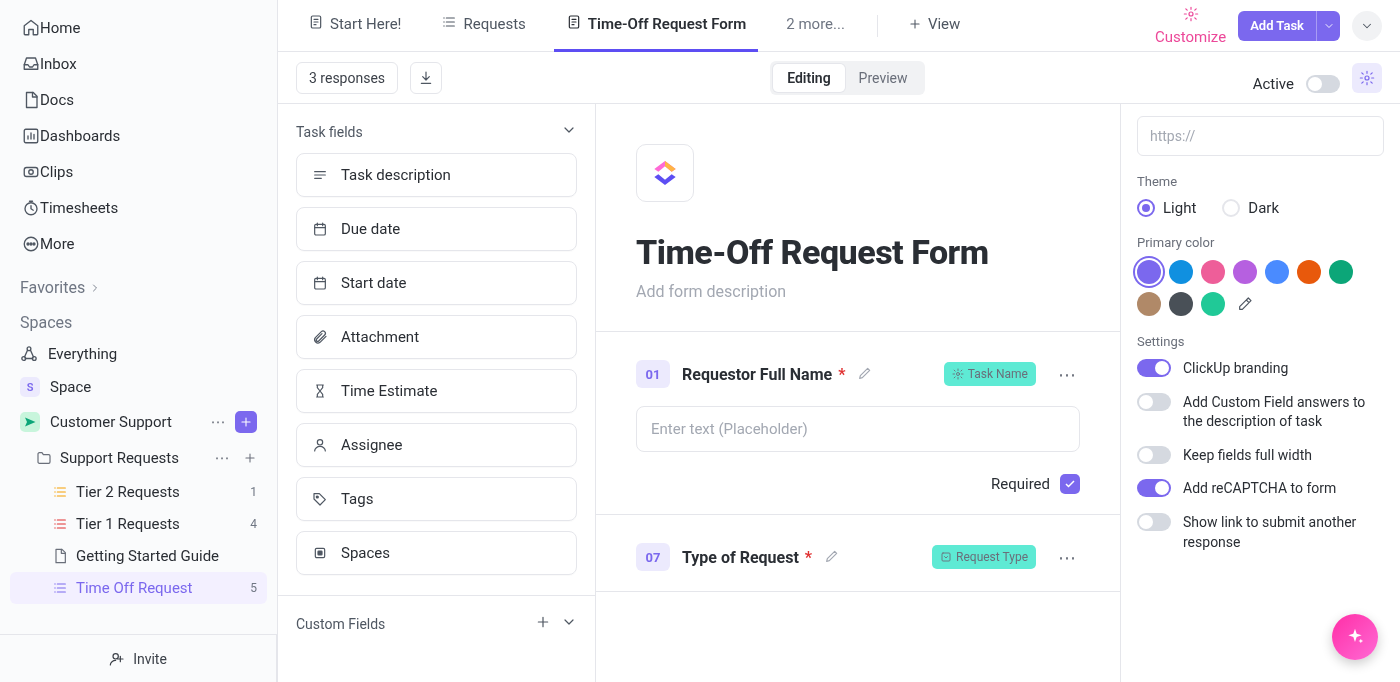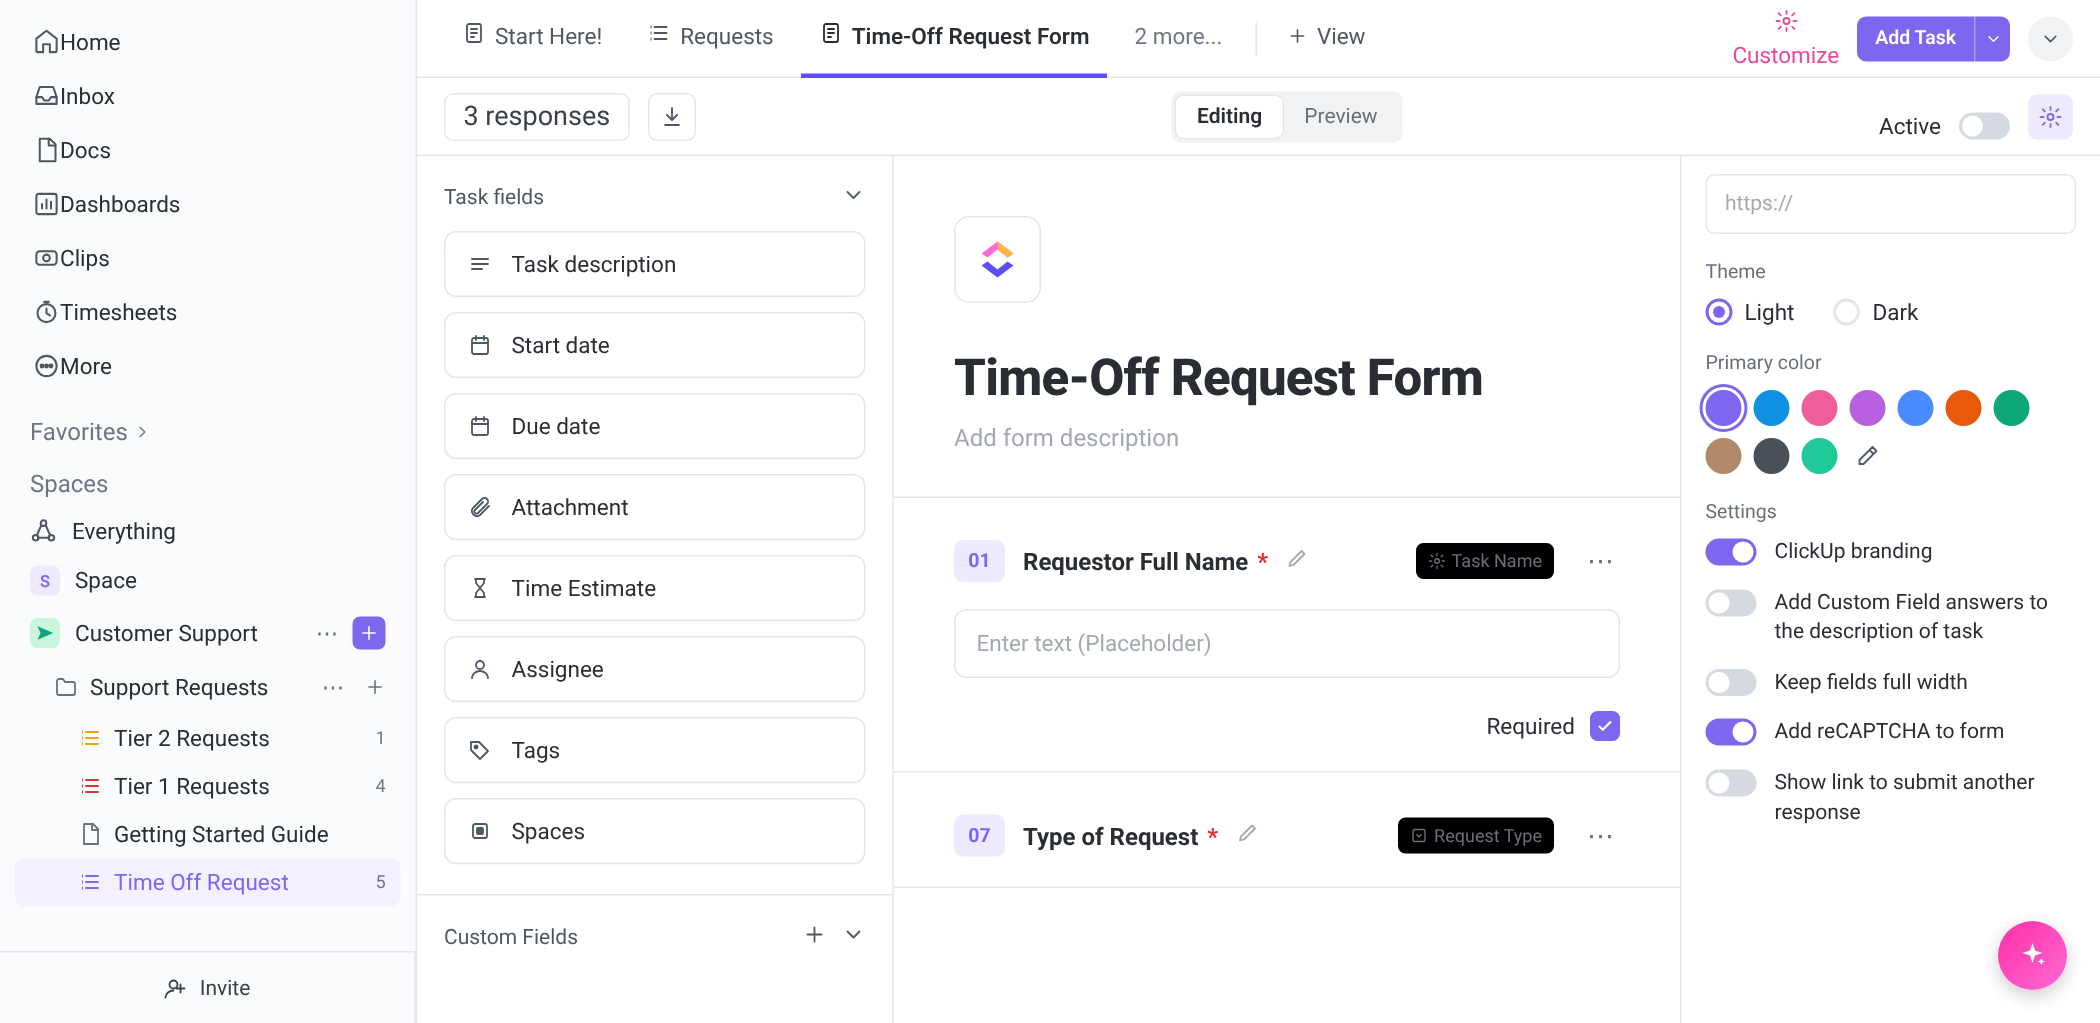--- a/index.html
+++ b/index.html
@@ -31,35 +31,35 @@
   .tree-item.depth2{padding-left:42px;}
   .tree-item.active{background:#f3f0ff;color:var(--accent);}
   .space-actions{margin-left:auto;display:flex;align-items:center;gap:6px;}
   .icon-btn-sm{width:22px;height:22px;border-radius:5px;display:flex;align-items:center;justify-content:center;cursor:pointer;color:#6a6f7a;}
   .icon-btn-sm.purple{background:var(--accent);color:#fff;}
   .sidebar-footer{margin-top:auto;border-top:1px solid var(--border);display:flex;height:48px;}
   .sidebar-footer .fbtn{flex:1;display:flex;align-items:center;justify-content:center;gap:8px;cursor:pointer;font-size:14px;color:#3c4149;}
   .sidebar-footer .sep{width:1px;background:var(--border);}
   
   .main{flex:1;display:flex;flex-direction:column;min-width:0;}
-  .topbar{display:flex;align-items:center;padding:2px 18px;height:52px;border-bottom:1px solid var(--border);gap:6px;}
+  .topbar{display:flex;align-items:center;padding:2px 18px;height:52px;border-bottom:1px solid var(--border);gap:16px;}
   .tab{display:flex;align-items:center;gap:6px;padding:0 12px;height:52px;border-bottom:3px solid transparent;cursor:pointer;color:#4f5762;font-size:15px;}
   .tab.active{border-bottom-color:var(--tab-active);color:var(--text);font-weight:600;}
   .tab-icon svg{width:16px;height:16px;stroke:currentColor;fill:none;stroke-width:1.8;}
   .tab-more{color:var(--text-muted);}
   .tab-divider{width:1px;height:22px;background:var(--border);margin:0 4px;}
   .topbar-right{margin-left:auto;display:flex;align-items:center;gap:12px;}
   .topbar-plain{display:flex;align-items:center;gap:6px;cursor:pointer;color:#ec4899;font-size:15px;flex-direction:column;}
   .add-task-btn{background:var(--accent);color:#fff;border-radius:6px;display:flex;align-items:center;height:30px;font-size:13px;font-weight:600;cursor:pointer;}
   .add-task-btn .main-part{padding:0 12px;display:flex;align-items:center;height:100%;}
   .add-task-btn .caret{width:24px;height:100%;display:flex;align-items:center;justify-content:center;border-left:1px solid rgba(255,255,255,.35);}
   .round-btn{width:30px;height:30px;border-radius:50%;background:#f1f2f4;display:flex;align-items:center;justify-content:center;cursor:pointer;color:#4f5762;}
   
   .secbar{height:52px;border-bottom:1px solid var(--border);display:flex;align-items:center;padding:0 18px;gap:12px;}
-  .chip{border:1px solid var(--border);border-radius:6px;height:32px;display:flex;align-items:center;padding:0 12px;font-size:18px;color:#3c4149;cursor:pointer;}
+  .chip{border:1px solid var(--border);border-radius:6px;height:32px;display:flex;align-items:center;padding:0 12px;font-size:14px;color:#3c4149;cursor:pointer;}
   .icon-chip{border:1px solid var(--border);border-radius:6px;width:32px;height:32px;display:flex;align-items:center;justify-content:center;cursor:pointer;color:#4f5762;}
   .seg{display:flex;background:#f1f2f4;border-radius:6px;padding:3px;}
   .seg .opt{padding:6px 14px;border-radius:5px;font-size:14px;color:#6a6f7a;cursor:pointer;}
   .seg .opt.sel{background:#fff;color:#2a2e34;font-weight:600;box-shadow:0 0 0 1px var(--border);}
   .secbar-right{margin-left:auto;display:flex;align-items:flex-end;gap:12px;}
   .toggle{width:34px;height:18px;border-radius:10px;background:var(--toggle-off);position:relative;cursor:pointer;flex:none;}
   .toggle::after{content:"";position:absolute;width:14px;height:14px;background:#fff;border-radius:50%;top:2px;left:2px;transition:left .15s;}
   .toggle.on{background:var(--accent);}
   .toggle.on::after{left:18px;}
   .gear-btn{width:30px;height:30px;border-radius:6px;display:flex;align-items:center;justify-content:center;cursor:pointer;background:#eceafd;color:var(--accent);}
@@ -79,21 +79,21 @@
   .logo-box{width:58px;height:58px;border:1px solid var(--border);border-radius:10px;display:flex;align-items:center;justify-content:center;margin-bottom:30px;}
   .logo-box svg{width:32px;height:32px;}
   .form-title{font-size:34px;font-weight:800;letter-spacing:-.5px;margin:0 0 10px;}
   .form-desc{font-size:16px;color:#a3a8b2;}
   .form-item{padding:28px 40px 20px;border-bottom:1px solid var(--border);}
   .form-item-head{display:flex;align-items:center;gap:12px;}
   .step-num{background:#eceafd;color:var(--accent);border-radius:6px;width:34px;height:28px;display:flex;align-items:center;justify-content:center;font-size:13px;font-weight:700;}
   .field-label{font-size:16px;font-weight:700;}
   .req-star{color:#e03131;margin-left:2px;}
   .edit-icon{color:#a3a8b2;cursor:pointer;}
-  .field-type-chip{margin-left:auto;background:#000000;border-radius:5px;padding:5px 8px;font-size:12px;color:#6a6f7a;display:flex;align-items:center;gap:4px;}
+  .field-type-chip{margin-left:auto;background:#5eead4;border-radius:5px;padding:5px 8px;font-size:12px;color:#6a6f7a;display:flex;align-items:center;gap:4px;}
   .more-dots{color:#6a6f7a;cursor:pointer;width:24px;text-align:center;margin-left:8px;font-size:18px;letter-spacing:2px;}
   .placeholder-input{margin-top:18px;border:1px solid var(--border);border-radius:8px;height:46px;display:flex;align-items:center;padding:0 14px;font-size:15px;color:#a3a8b2;}
   .required-row{display:flex;align-items:center;justify-content:flex-end;gap:10px;margin-top:22px;font-size:15px;}
   .checkbox{width:20px;height:20px;border-radius:5px;background:var(--accent);display:flex;align-items:center;justify-content:center;cursor:pointer;}
   .checkbox svg{width:12px;height:12px;stroke:#fff;stroke-width:3;fill:none;}
   
   .url-input{border:1px solid var(--border);border-radius:6px;height:40px;display:flex;align-items:center;padding:0 12px;color:#a3a8b2;font-size:14px;margin-bottom:18px;}
   .settings-label{font-size:13px;color:#6a6f7a;margin:6px 0 10px;}
   .radio-row{display:flex;gap:26px;margin-bottom:18px;}
   .radio-opt{display:flex;align-items:center;gap:8px;cursor:pointer;font-size:15px;}
@@ -496,29 +496,29 @@
                 </svg>
               </span>
               <span>Task description</span>
             </div>
             <div class="field-card">
               <span class="ficon">
                 <svg viewBox="0 0 24 24">
                   <use href="#i-cal"></use>
                 </svg>
               </span>
+              <span>Due date</span>
+            </div>
+            <div class="field-card">
+              <span class="ficon">
+                <svg viewBox="0 0 24 24">
+                  <use href="#i-cal"></use>
+                </svg>
+              </span>
               <span>Start date</span>
-            </div>
-            <div class="field-card">
-              <span class="ficon">
-                <svg viewBox="0 0 24 24">
-                  <use href="#i-cal"></use>
-                </svg>
-              </span>
-              <span>Due date</span>
             </div>
             <div class="field-card">
               <span class="ficon">
                 <svg viewBox="0 0 24 24">
                   <use href="#i-attach"></use>
                 </svg>
               </span>
               <span>Attachment</span>
             </div>
             <div class="field-card">

